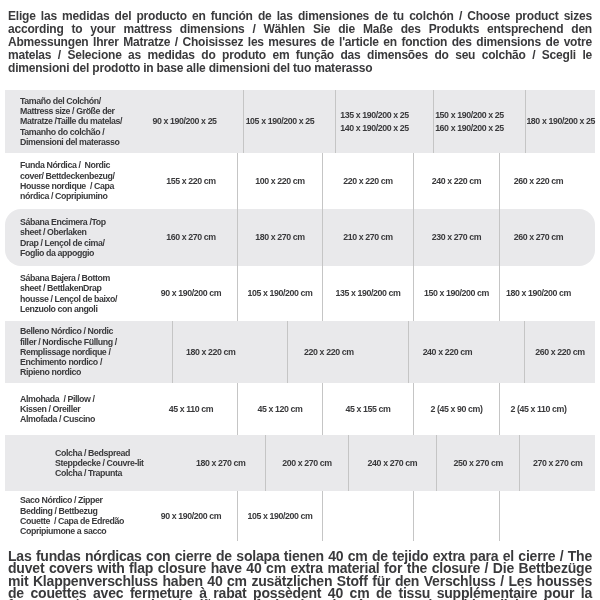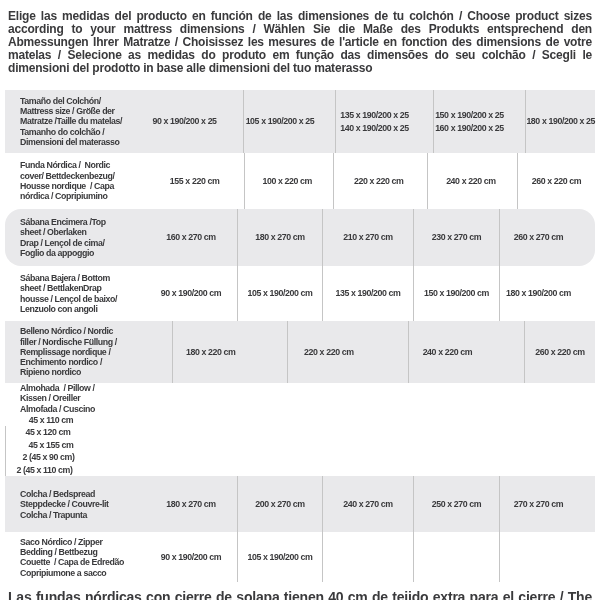--- a/index.html
+++ b/index.html
@@ -26,26 +26,26 @@
   .size-table {
     margin-top: 15px;
     margin-left: -3px;
     width: 590px;
     font-size: 8.8px;
     letter-spacing: -0.4px;
   }
   .trow { display: flex; width: 590px; }
   .trow.alt { background: var(--row-alt, #e9e9eb); }
   .trow:nth-child(1) { min-height: 63px; gap: 20px; }
-  .trow:nth-child(2) { min-height: 56px; justify-content: space-between; }
+  .trow:nth-child(2) { min-height: 56px; }
   .trow:nth-child(3) { min-height: 57px; border-radius: 16px; }
   .trow:nth-child(4) { min-height: 55px; }
   .trow:nth-child(5) { min-height: 62px; gap: 38px; }
-  .trow:nth-child(6) { min-height: 52px; flex-direction: column; }
-  .trow:nth-child(7) { min-height: 56px; }
+  .trow:nth-child(6) { min-height: 52px; }
+  .trow:nth-child(7) { min-height: 56px; padding-left: 35px; }
   .trow:nth-child(8) { min-height: 50px; }
   .cell {
     display: flex; align-items: center;
     white-space: pre;
   }
   .cell.label {
     width: 140px;
     padding-left: 15px;
     line-height: 10.3px;
     justify-content: flex-start;

